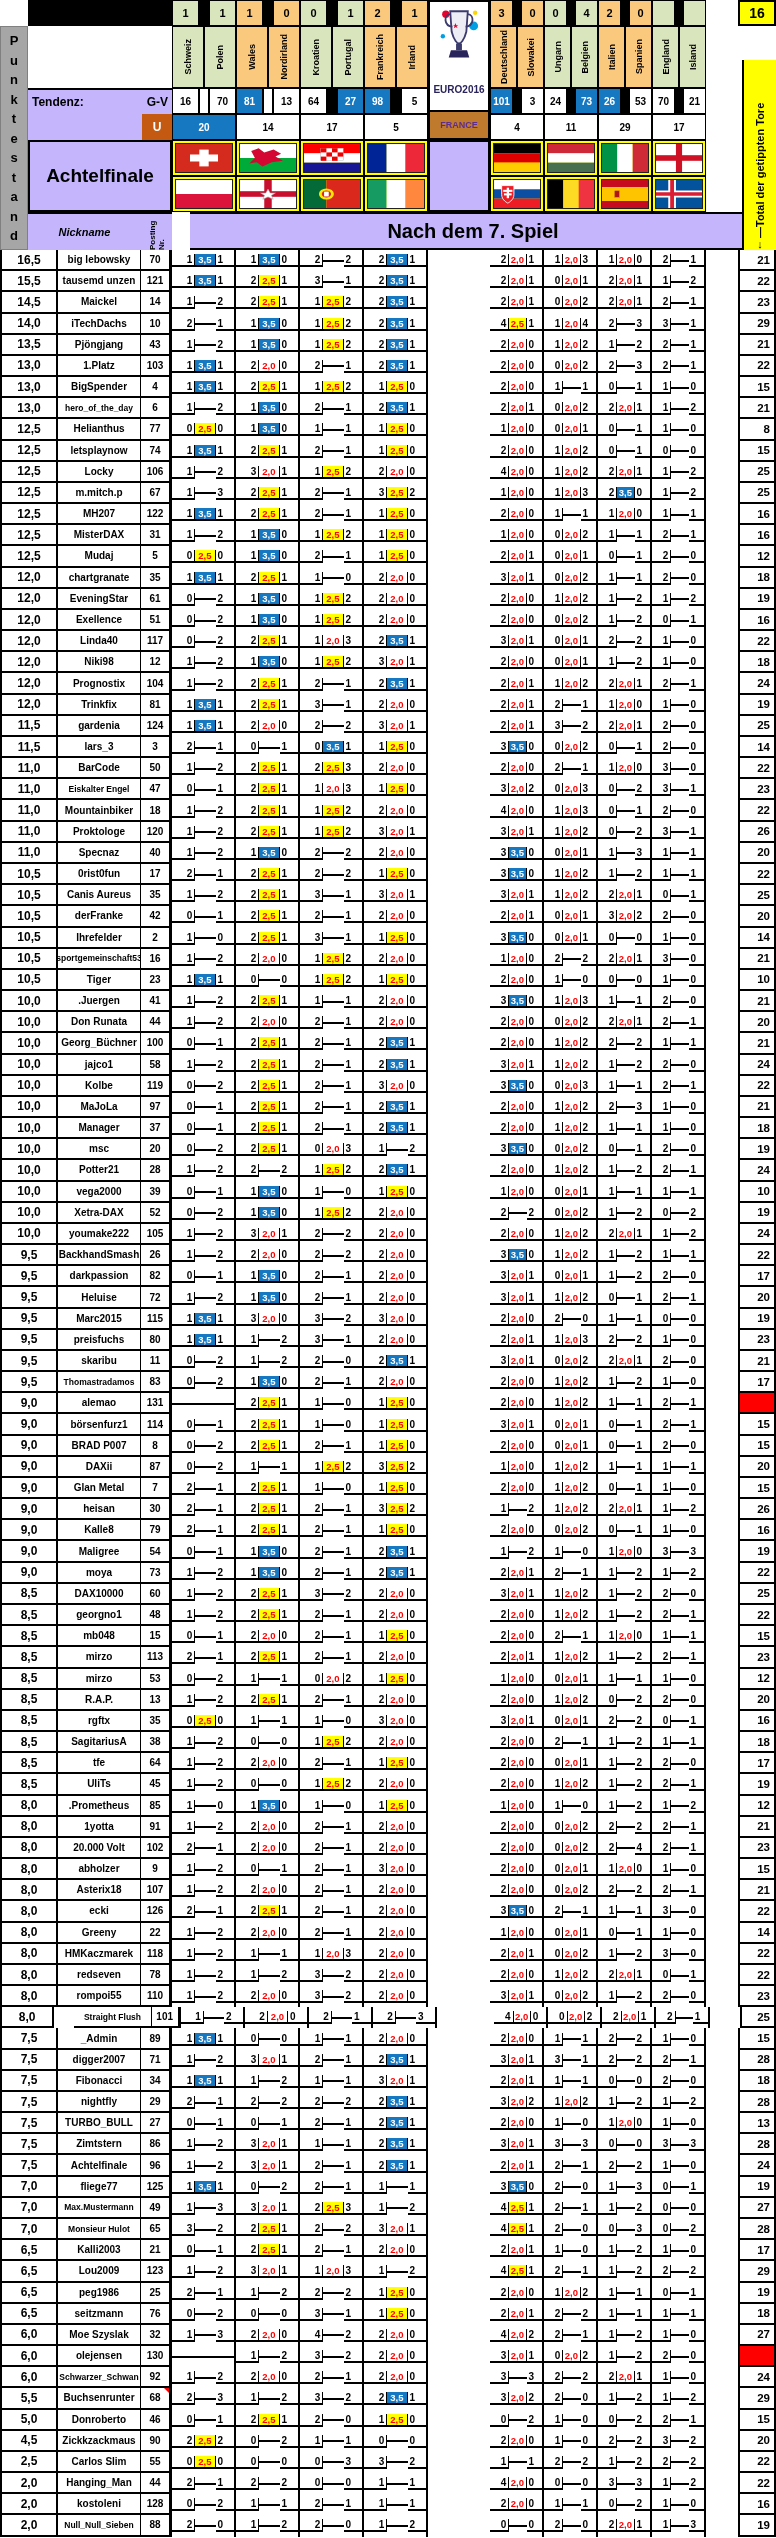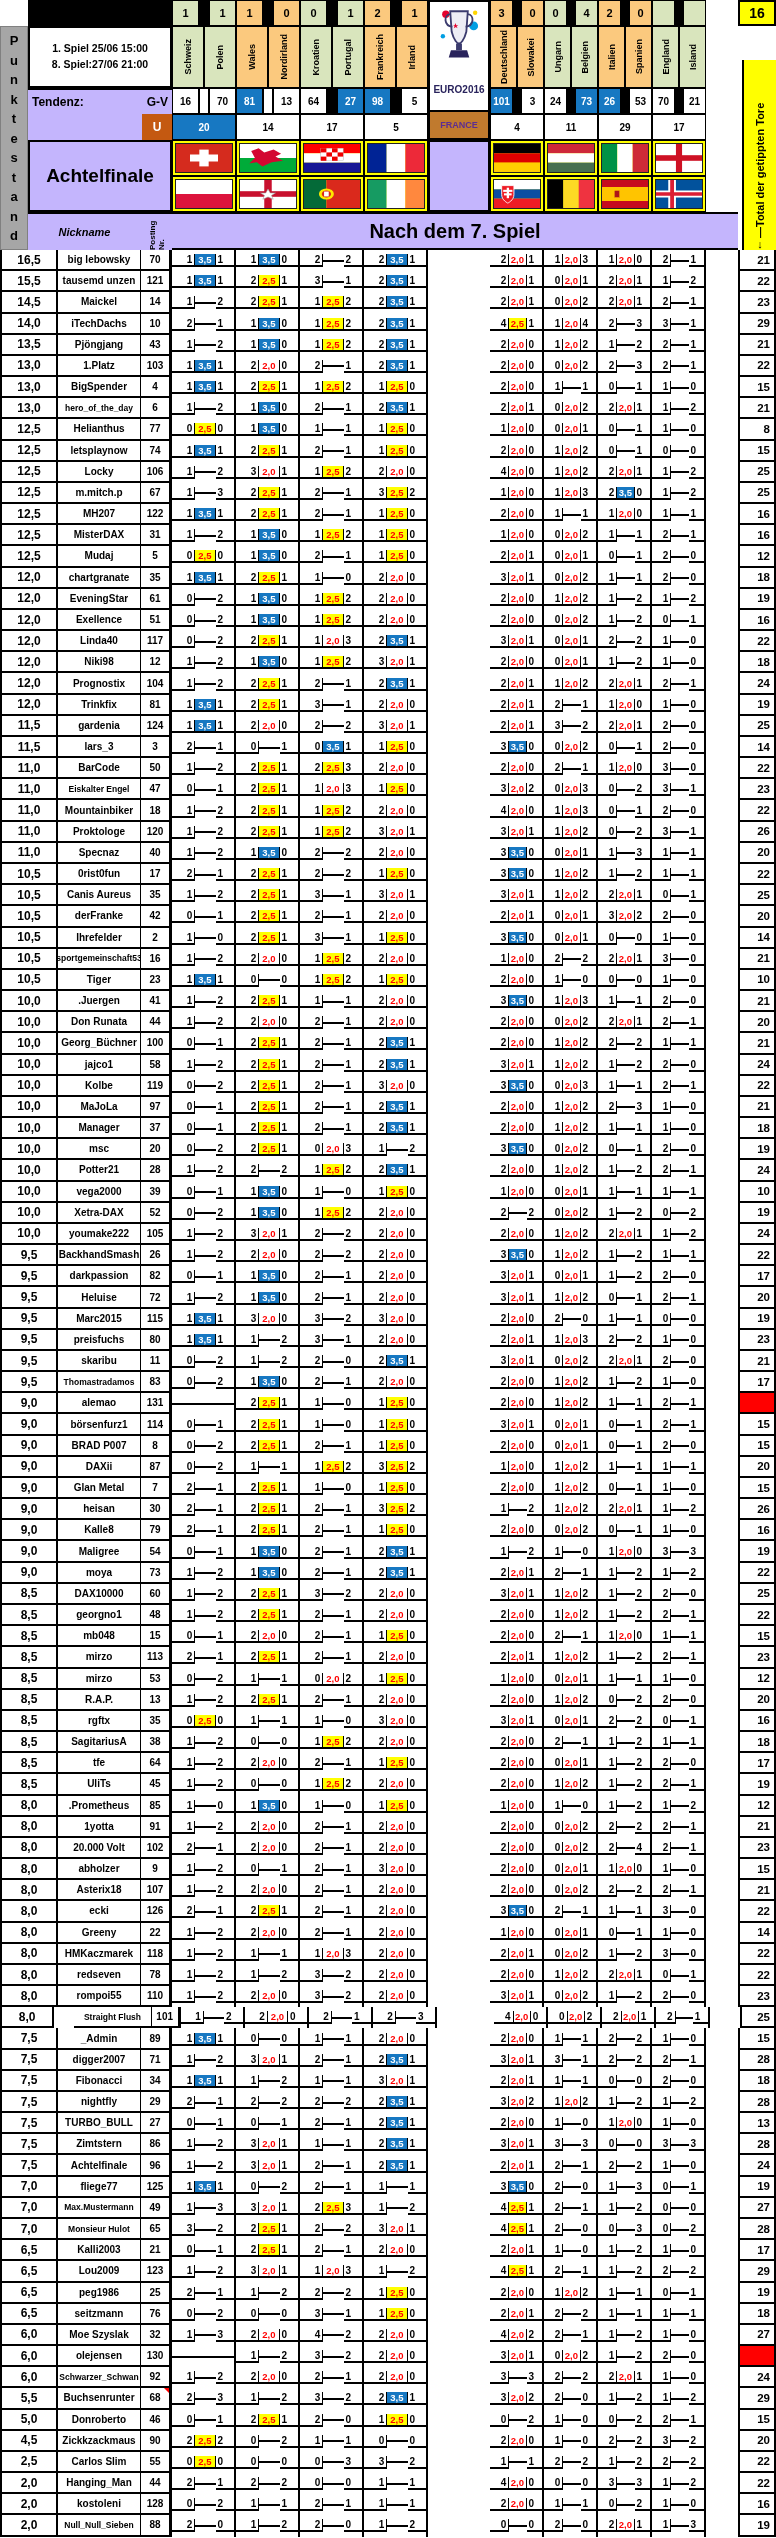--- a/index.html
+++ b/index.html
@@ -76,37 +76,33 @@
         <span>k</span>
         <span>t</span>
         <span>e</span>
         <span>s</span>
         <span>t</span>
         <span>a</span>
         <span>n</span>
         <span>d</span>
       </div>
     <div class="abs black-box" style="left:28px;top:0;width:144px;height:26px;"></div>
-    <div class="abs date-box" style="left:28px;top:26px;width:144px;height:62px;">
-      <span>1. Spiel 25/06 15:00</span>
-      <span>8. Spiel:27/06 21:00</span>
-    </div>
     <div class="abs yellow tendenz-row" style="left:28px;top:88px;width:144px;height:26px;">
       <span>Tendenz:</span>
       <span>G-V</span>
     </div>
     <div class="abs yellow" style="left:28px;top:114px;width:144px;height:26px;">
       <div class="abs u-cell ctr" style="left:114px;top:0;width:30px;height:26px;">U</div>
     </div>
     <div class="abs yellow achtel ctr" style="left:28px;top:140px;width:144px;height:72px;">Achtelfinale</div>
     <div class="abs yellow nick-label ctr" style="left:28px;top:212px;width:113px;height:38px;">Nickname</div>
     <div class="abs yellow post-label" style="left:141px;top:212px;width:31px;height:38px;">
       <span class="vt">Posting Nr.</span>
     </div>
-    <div class="abs yellow band ctr" style="left:172px;top:212px;width:566px;height:38px;">Nach dem 7. Spiel</div>
+    <div class="abs yellow band ctr" style="left:190px;top:212px;width:566px;height:38px;">Nach dem 7. Spiel</div>
 
     <div class="abs logo-white" style="left:428px;top:0;width:62px;height:112px;">
       <svg width="44" height="78" viewBox="0 0 60 104">
         <circle cx="12" cy="10" r="5" fill="#e4032e"></circle>
         <circle cx="50" cy="26" r="6" fill="#009fe3"></circle>
         <circle cx="8" cy="40" r="3" fill="#009fe3"></circle>
         <circle cx="52" cy="8" r="3" fill="#ffd500"></circle>
         <path d="M18 6 h24 l-2 28 c-3 12 -8 16 -10 16 c-2 0 -7 -4 -10 -16 Z" fill="#ededf5" stroke="#3b3b6e" stroke-width="2.5"></path>
         <path d="M18 10 c-9 1 -9 16 3 17 M42 10 c9 1 9 16 -3 17" fill="none" stroke="#3b3b6e" stroke-width="2.5"></path>
         <rect x="26" y="50" width="8" height="9" fill="#3b3b6e"></rect>

